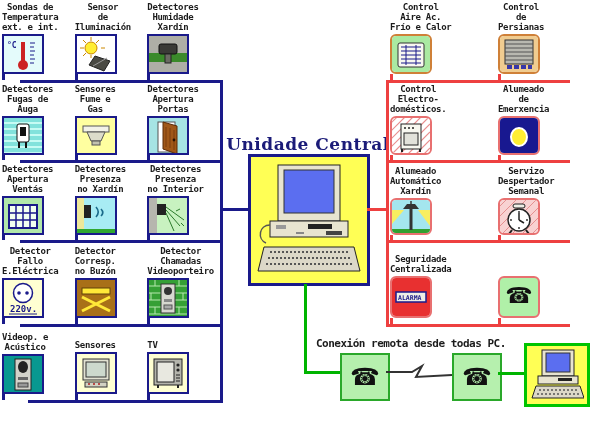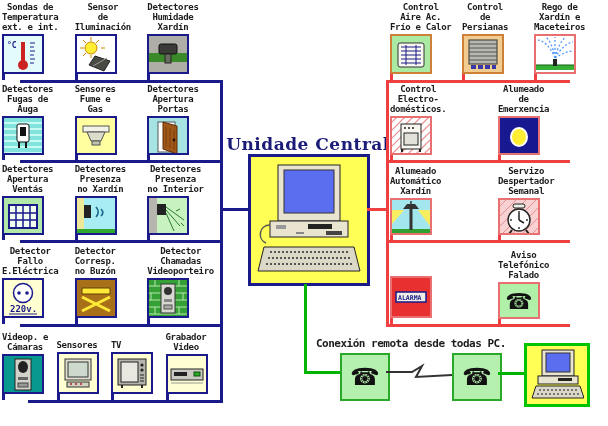--- a/index.html
+++ b/index.html
@@ -4,21 +4,21 @@
 <style>
   html,body{margin:0;padding:0;background:#fff;}
   #stage{position:relative;width:608px;height:426px;background:#fff;overflow:hidden;
          font-family:"DejaVu Sans Mono",monospace;}
   .row{position:absolute;display:flex;}
   .cell{flex:1;display:flex;flex-direction:column;align-items:flex-start;justify-content:flex-end;min-width:0;}
   .lbl{font:bold 9px/10px "DejaVu Sans Mono",monospace;letter-spacing:-0.3px;white-space:pre-line;
        text-align:center;color:#1c1c1c;margin-bottom:2px;}
   .ibox{width:38px;height:38px;border:2px solid #1a1a8a;background:#fff;overflow:hidden;}
   .ibox svg{display:block;}
-  .rp .ibox{border-color:#e87070;}
+  .rp .ibox{border-color:#e87070;border-radius:6px;}
   .ibox.ob{border-color:#cf8038;}
   .stub{width:3px;height:6px;}
   .lp .stub{background:#1a1a8a;}
   .rp .stub{background:#ee4040;}
   .bus{position:absolute;}
   .bus.blue{background:#1a1a8a;}
   .bus.red{background:#ee4040;}
   .bus.green{background:#00b400;}
   #title{position:absolute;left:226px;top:135px;width:164px;text-align:center;
          font:bold 17px/18px "DejaVu Serif",serif;color:#1b1b78;letter-spacing:0.5px;}
@@ -228,21 +228,21 @@
           <rect x="15" y="25" width="8" height="4" fill="#aaa" stroke="#555"></rect>
           </svg>
       </div>
       <div class="stub"></div>
     </div>
   </div>
 
   <div class="row lp" style="left:2px;top:332px;width:218px;height:68px;">
     <div class="cell">
       <div class="lbl">Videop. e
-Cámaras</div>
+Acústico</div>
       <div class="ibox">
         <svg width="38" height="38" viewBox="0 0 38 38">
             <rect width="38" height="38" fill="#089890"></rect>
           <rect x="11" y="3" width="16" height="31" fill="#d2d2ca" stroke="#222"></rect>
           <ellipse cx="19" cy="11" rx="5" ry="6" fill="#222"></ellipse>
           <rect x="14" y="21" width="10" height="3" fill="#666"></rect>
           <rect x="14" y="27" width="10" height="4" fill="#999" stroke="#444"></rect>
           </svg>
       </div>
       <div class="stub"></div>
@@ -264,34 +264,20 @@
       <div class="lbl">TV</div>
       <div class="ibox">
         <svg width="38" height="38" viewBox="0 0 38 38">
             <rect width="38" height="38" fill="#ffffd2"></rect>
           <rect x="5" y="5" width="28" height="26" fill="#b4b4ac" stroke="#222"></rect>
           <rect x="8" y="8" width="17" height="20" fill="#e8e8e0" stroke="#222"></rect>
           <circle cx="29" cy="11" r="1.6" fill="#222"></circle>
             <circle cx="29" cy="16" r="1.6" fill="#222"></circle>
           <path d="M27 21h4M27 24h4M27 27h4" stroke="#222" stroke-width="1"></path>
           <path d="M9 31v3M29 31v3" stroke="#222" stroke-width="2"></path>
-          </svg>
-      </div>
-      <div class="stub"></div>
-    </div>
-    <div class="cell">
-      <div class="lbl">Grabador
-Video</div>
-      <div class="ibox">
-        <svg width="38" height="38" viewBox="0 0 38 38">
-            <rect width="38" height="38" fill="#ffffd2"></rect>
-          <rect x="3" y="13" width="32" height="11" fill="#cacac2" stroke="#222"></rect>
-          <rect x="6" y="16" width="13" height="4" fill="#222"></rect>
-          <rect x="26" y="16" width="6" height="4" fill="#2aa82a" stroke="#0a500a"></rect>
-          <path d="M3 27h32" stroke="#999" stroke-width="1"></path>
           </svg>
       </div>
       <div class="stub"></div>
     </div>
   </div>
 
   <div class="bus blue" style="left:20px;top:80px;width:203px;height:3px;"></div>
   <div class="bus blue" style="left:20px;top:160px;width:203px;height:3px;"></div>
   <div class="bus blue" style="left:20px;top:240px;width:203px;height:3px;"></div>
   <div class="bus blue" style="left:20px;top:324px;width:203px;height:3px;"></div>
@@ -340,37 +326,20 @@
           <rect x="5" y="4" width="28" height="24" fill="#b8b8b0" stroke="#333"></rect>
           <path d="M5 8h28M5 12h28M5 16h28M5 20h28M5 24h28" stroke="#555" stroke-width="1"></path>
           <rect x="7" y="29" width="5" height="4" fill="#3838a8"></rect>
             <rect x="14" y="29" width="5" height="4" fill="#3838a8"></rect>
           <rect x="21" y="29" width="5" height="4" fill="#3838a8"></rect>
             <rect x="28" y="29" width="4" height="4" fill="#3838a8"></rect>
           </svg>
       </div>
       <div class="stub"></div>
     </div>
-    <div class="cell">
-      <div class="lbl">Rego de
-Xardín e
-Maceteiros</div>
-      <div class="ibox">
-        <svg width="38" height="38" viewBox="0 0 38 38">
-            <rect width="38" height="38" fill="#ffffff"></rect>
-          <rect y="29" width="38" height="5" fill="#38b038"></rect>
-            <path d="M0 29h38" stroke="#106010"></path>
-          <rect x="17" y="23" width="4" height="7" fill="#222"></rect>
-          <g stroke="#5599ff" stroke-width="1.3" stroke-dasharray="2,2" fill="none">
-            <path d="M19 22 C14 10 8 5 2 4 M19 22 C17 10 13 4 10 1 M19 22 C19 12 19 5 19 1 M19 22 C22 10 26 4 29 2 M19 22 C25 12 31 7 37 6 M19 22 C27 17 33 15 37 15"></path>
-            </g>
-          </svg>
-      </div>
-      <div class="stub"></div>
-    </div>
   </div>
 
   <div class="row rp" style="left:390px;top:84px;width:216px;height:76px;">
     <div class="cell">
       <div class="lbl">Control
 Electro-
 domésticos.</div>
       <div class="ibox">
         <svg width="38" height="38" viewBox="0 0 38 38">
             <rect width="38" height="38" fill="#ffffff"></rect>
@@ -434,33 +403,32 @@
             <circle cx="27" cy="20" r="0.9" fill="#222"></circle>
           <path d="M12 30l-3 4M26 30l3 4" stroke="#222" stroke-width="2"></path>
           </svg>
       </div>
       <div class="stub"></div>
     </div>
   </div>
 
   <div class="row rp" style="left:390px;top:250px;width:216px;height:74px;">
     <div class="cell">
+      <div class="lbl">Seguridade
+Centralizada</div>
       <div class="ibox">
         <svg width="38" height="38" viewBox="0 0 38 38">
             <rect width="38" height="38" fill="#e83030"></rect>
           <rect x="4" y="14" width="30" height="10" fill="#eeeee6" stroke="#1a1a8a" stroke-width="1.5"></rect>
           <text x="6" y="22" font-size="6.5" font-weight="bold" fill="#1a1a8a">ALARMA</text>
           </svg>
       </div>
       <div class="stub"></div>
     </div>
     <div class="cell">
-      <div class="lbl">Aviso
-Telefónico
-Falado</div>
       <div class="ibox" style="background:#b0f0a8;">
         <div class="phoneglyph">☎</div>
       </div>
       <div class="stub"></div>
     </div>
   </div>
 
   <div class="bus red" style="left:388px;top:80px;width:182px;height:3px;"></div>
   <div class="bus red" style="left:388px;top:160px;width:182px;height:3px;"></div>
   <div class="bus red" style="left:388px;top:240px;width:182px;height:3px;"></div>

